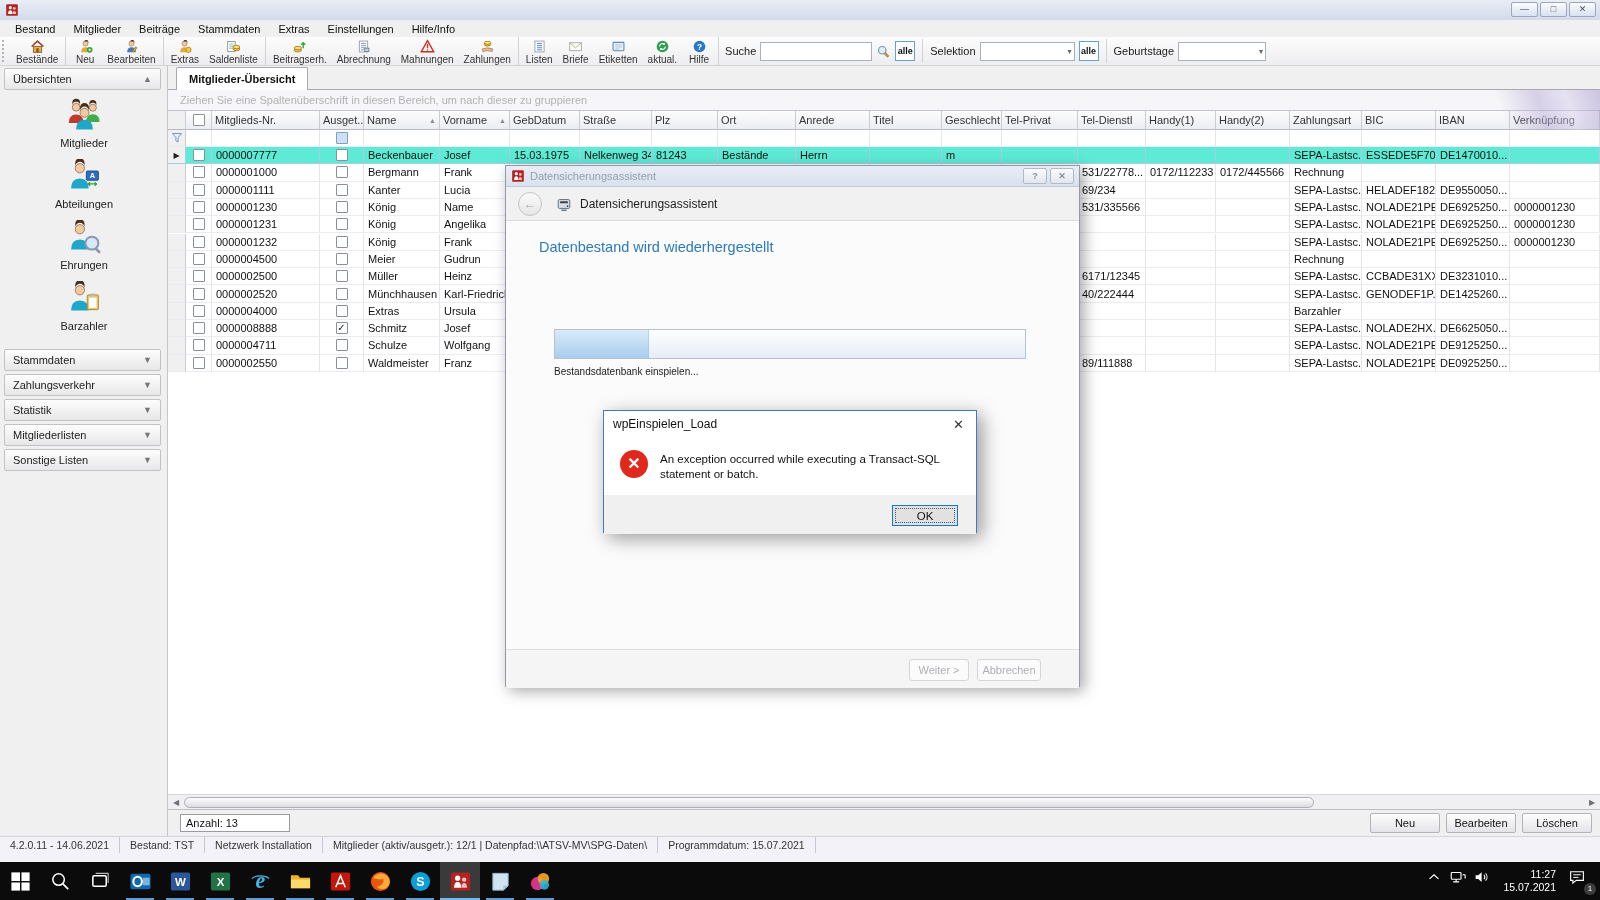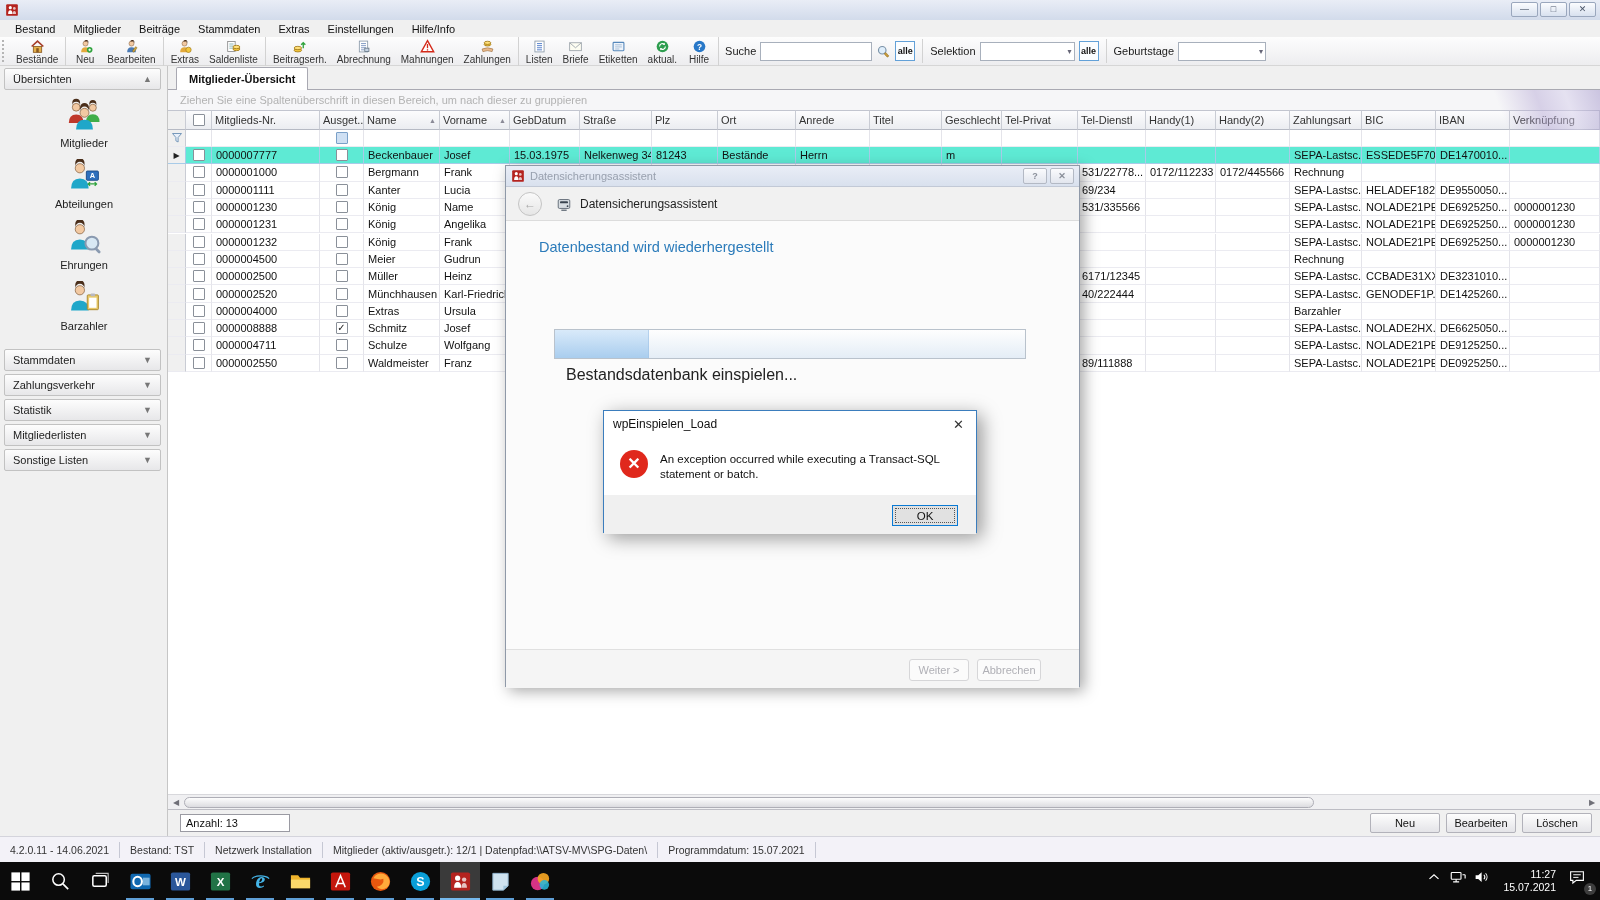--- a/index.html
+++ b/index.html
@@ -72,21 +72,21 @@
   .hs-thumb { position:absolute; left:16px; top:2px; width:1130px; height:11px; border:1px solid #aeaeb6; border-radius:6px;
     background:linear-gradient(#fdfdfd,#dcdce0); }
   .grid-footer { position:absolute; left:0; top:743px; width:1432px; height:27px; background:#f0f0f0; border-top:1px solid #bdbdc4; }
   .anzahl { position:absolute; left:12px; top:4px; width:110px; height:18px; background:#fff; border:1px solid #9a9aa2;
     font-size:11px; display:flex; align-items:center; padding-left:5px; color:#111; }
   .foot-btn { position:absolute; top:3px; height:20px; width:70px; border:1px solid #b2b2ba; border-radius:2px;
     background:linear-gradient(#fdfdfd,#e4e4e8); font-size:11px; color:#111; display:flex; align-items:center; justify-content:center; }
 
   
   .statusbar { position:absolute; left:0; top:836px; width:1600px; height:26px; background:#f3f2f8; border-top:1px solid #d4d4dc;
-    display:flex; align-items:center; font-size:10.5px; color:#333; }
+    display:flex; font-size:10.5px; color:#333; }
   .st-seg { padding:0 10px; height:16px; display:flex; align-items:center; border-right:1px solid #c6c8d4; white-space:nowrap; }
 
   
   .taskbar { position:absolute; left:0; top:862px; width:1600px; height:38px; background:#0b0b0b; display:flex; align-items:center; }
   .tk-slot { width:40px; height:38px; display:flex; align-items:center; justify-content:center; position:relative; }
   .tk-slot svg { width:23px; height:23px; }
   .tk-active { background:#3a3a3a; }
   .tk-underline { position:absolute; bottom:0; left:6px; right:6px; height:2px; background:#5f9fd6; }
   .tk-active .tk-underline { left:0; right:0; background:#76b9ed; }
   .tray { position:absolute; right:6px; top:6px; height:38px; display:flex; align-items:flex-start; gap:6px; }
@@ -108,21 +108,21 @@
   .wz-head { position:absolute; left:0; top:21px; right:0; height:34px; background:#f1f1f1; border-bottom:1px solid #dcdcdc;
     display:flex; align-items:center; }
   .wz-back { width:24px; height:24px; border-radius:50%; border:1px solid #c4c4c4; background:linear-gradient(#fafafa,#e6e6e6);
     margin-left:12px; color:#a8a8a8; font-size:12px; text-align:center; line-height:22px; }
   .wz-head .dlabel { font-size:12px; color:#222; margin-left:8px; }
   .wz-heading { position:absolute; left:33px; top:73px; font-size:14.5px; color:#2b7bba; }
   .progress { position:absolute; left:48px; top:163px; width:472px; height:30px; border:1px solid #b9c2cc;
     background:linear-gradient(#fefefe,#e4edf6); }
   .progress .fill { position:absolute; left:0; top:0; bottom:0; background:linear-gradient(#d9eafa,#a9cdee);
     border-right:1px solid rgba(160,195,230,.6); }
-  .wz-caption { position:absolute; left:48px; top:200px; font-size:16px; color:#222;margin-left:12px; }
+  .wz-caption { position:absolute; left:48px; top:200px; font-size:10px; color:#222; }
   .wz-footer { position:absolute; left:0; top:483px; right:0; height:39px; background:#f5f5f5; border-top:1px solid #e0e0e0; }
   .wz-foot-btn { position:absolute; top:9px; height:22px; border:1px solid #d6d6d8; border-radius:3px; background:#fbfbfb;
     color:#b0b0b6; font-size:11px; display:flex; align-items:center; justify-content:center; }
 
   
   .errbox { position:absolute; left:603px; top:410px; width:374px; height:123px; background:#fff;
     border:1px solid #3b7dbd; box-shadow:5px 5px 18px rgba(0,0,0,.4); z-index:30; }
   .eb-title { position:absolute; left:0; top:0; right:0; height:26px; background:#fff; display:flex; align-items:center;
     padding-left:9px; font-size:12px; color:#111; }
   .eb-x { position:absolute; right:12px; top:6px; font-size:13px; color:#333; font-weight:normal; }

